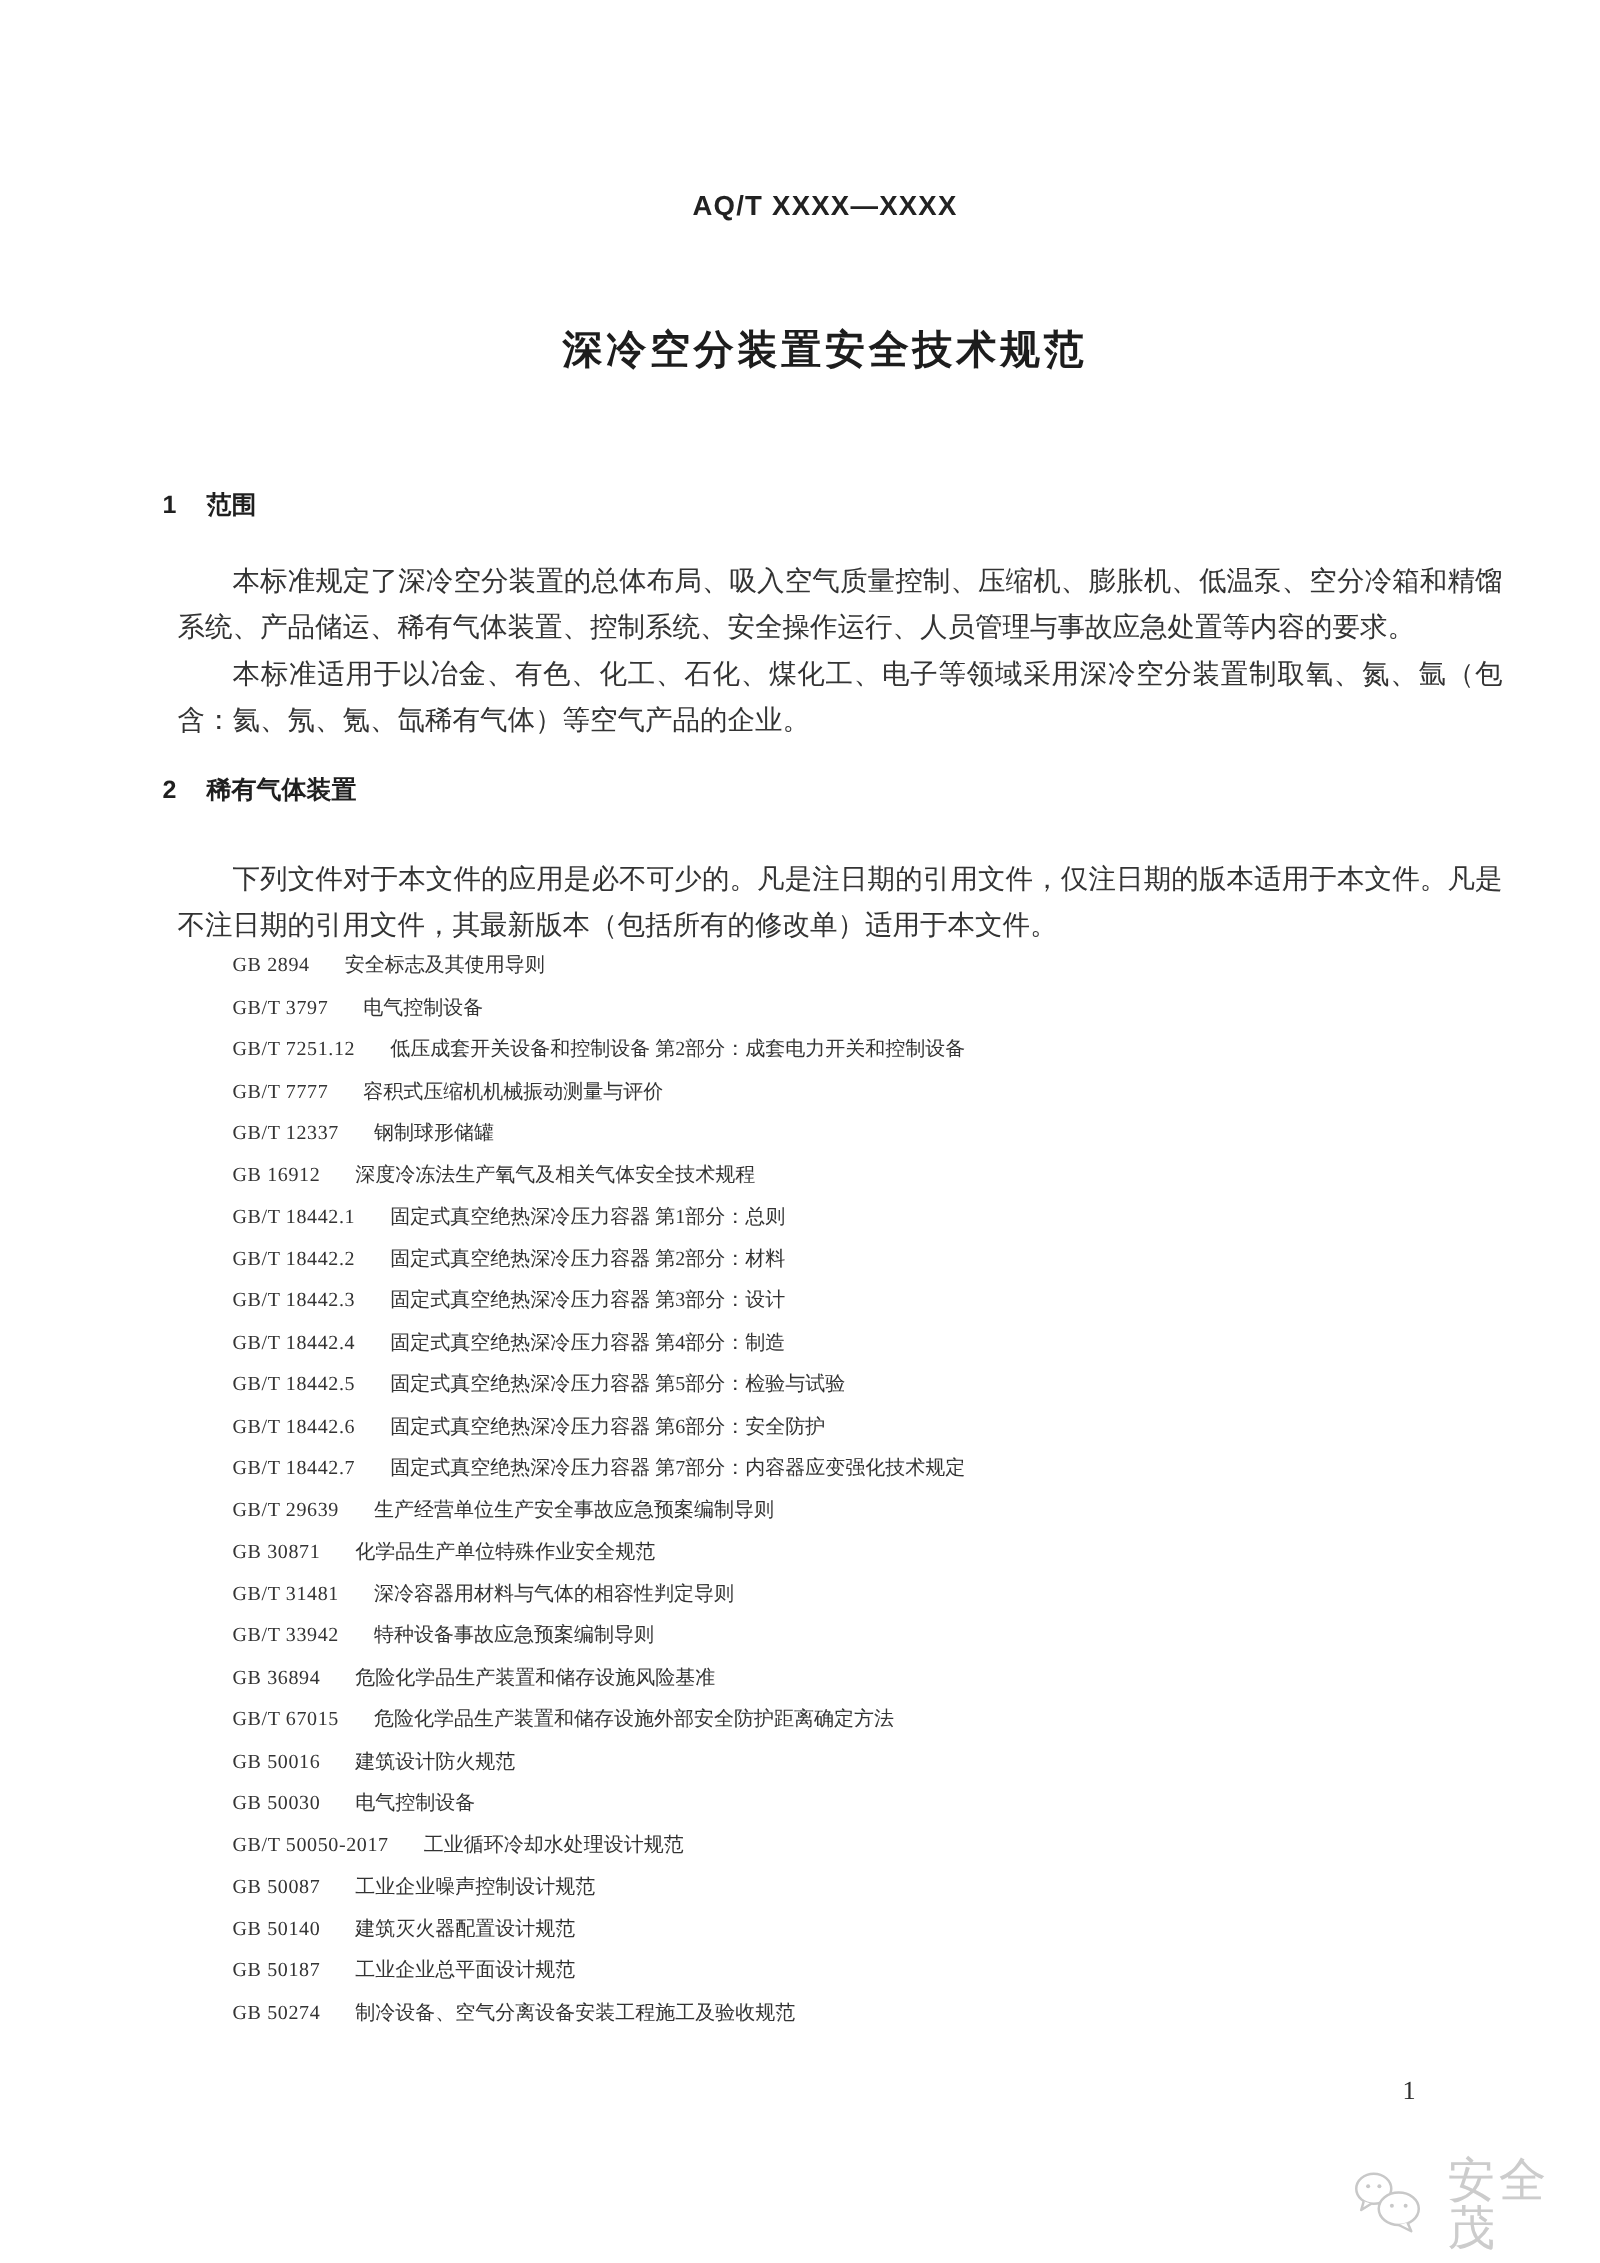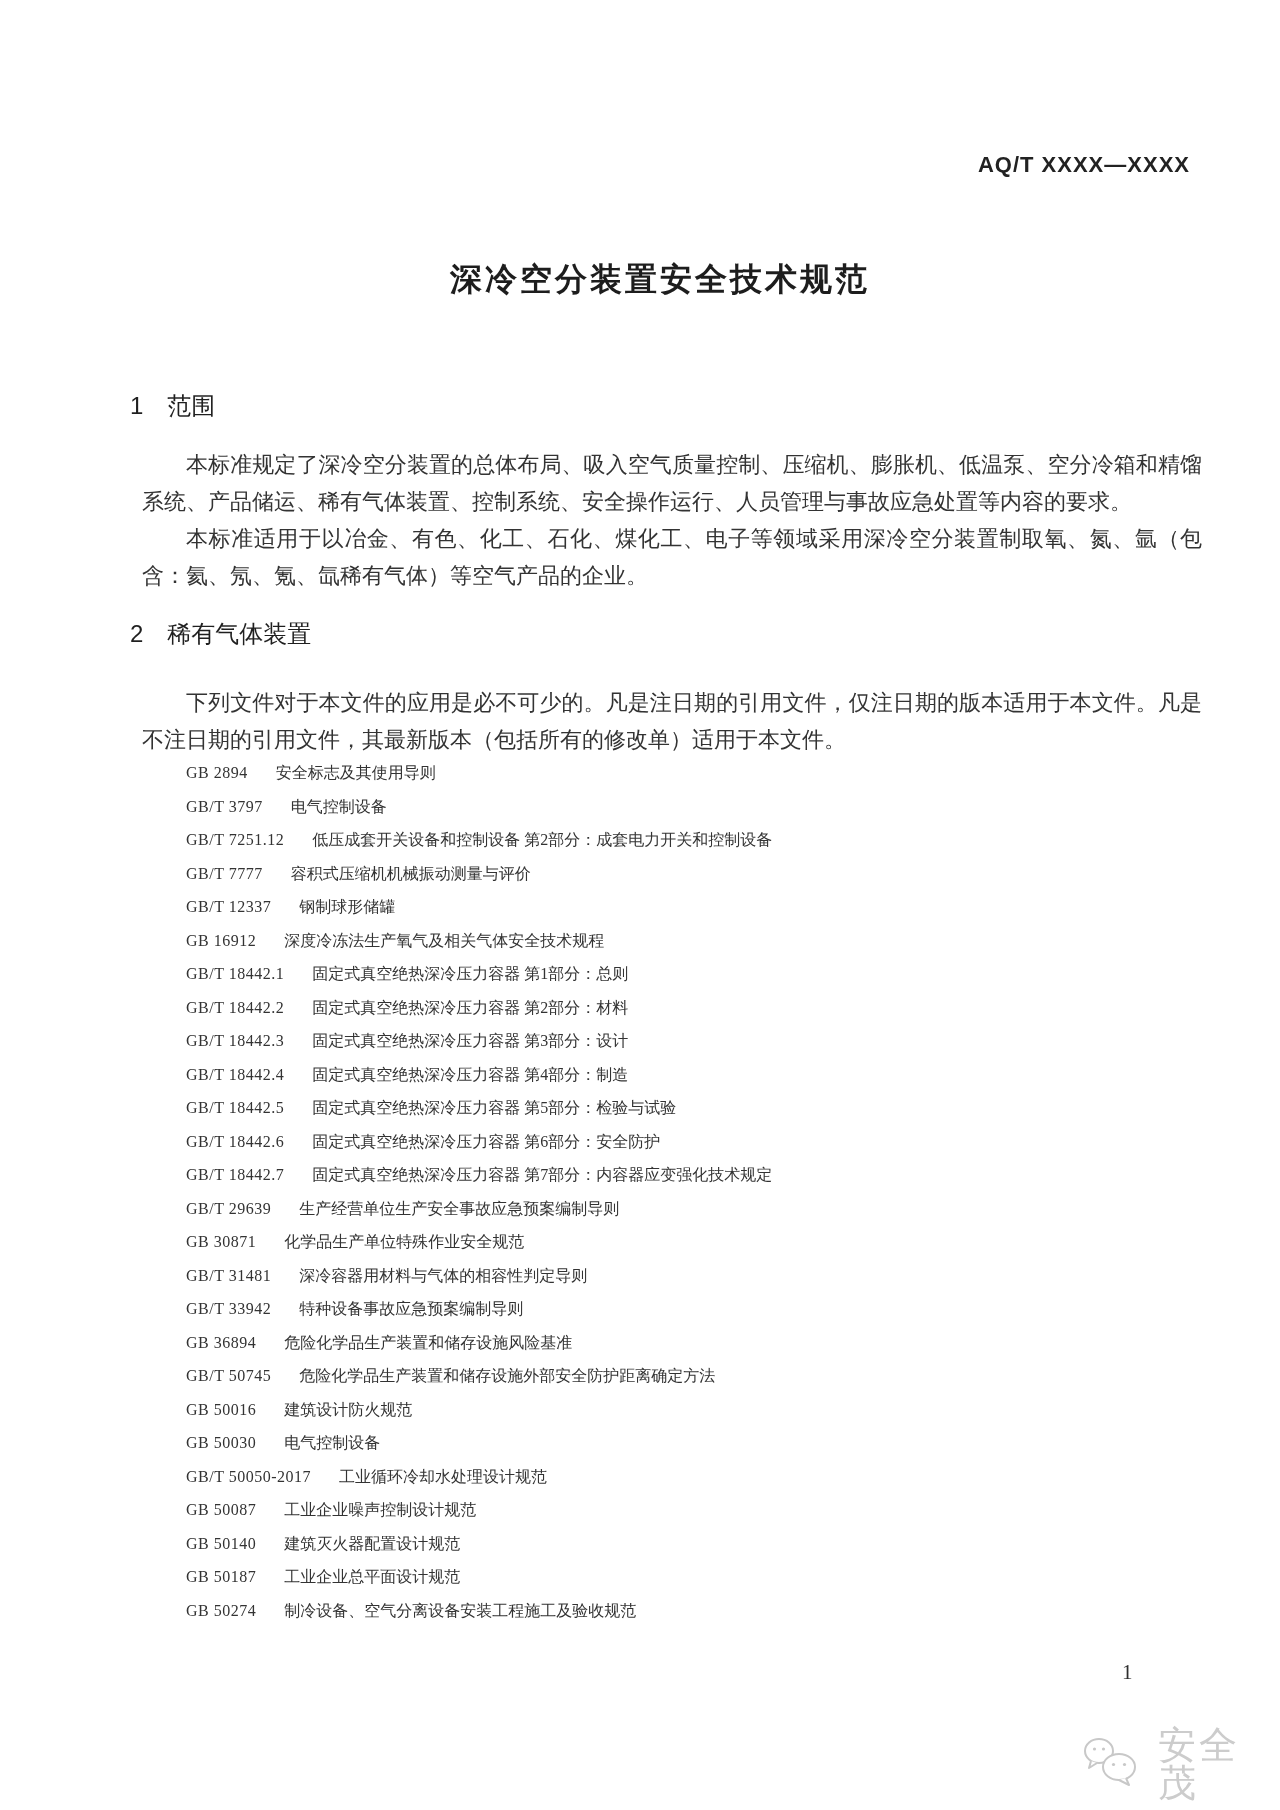--- a/index.html
+++ b/index.html
@@ -14,21 +14,21 @@
     background: #ffffff;
     overflow: hidden;
     font-family: "Liberation Serif", "DejaVu Serif", serif;
     color: #2e2e2e;
   }
   .header-code {
     position: absolute;
     top: 152px;
     left: 130px;
     width: 1060px;
-    text-align: right;
+    text-align: center;
     font-family: "Liberation Sans", "DejaVu Sans", sans-serif;
     font-weight: 700;
     font-size: 22px;
     letter-spacing: 1px;
     color: #222222;
   }
   .doc-title {
     position: absolute;
     top: 258px;
     left: 130px;
@@ -40,22 +40,22 @@
     font-size: 32px;
     letter-spacing: 3px;
     color: #1d1d1d;
     white-space: nowrap;
   }
   .sec-heading {
     position: absolute;
     left: 130px;
     width: 1060px;
     font-family: "Liberation Sans", "DejaVu Sans", sans-serif;
-    font-weight: 400;
-    font-size: 24px;
+    font-weight: 700;
+    font-size: 20px;
     color: #1f1f1f;
   }
   .sec-heading .sec-num { display: inline-block; margin-right: 24px; }
   .sec-heading.s1 { top: 390px; }
   .sec-heading.s2 { top: 618px; }
   .body-para {
     position: absolute;
     left: 142px;
     width: 1060px;
     margin: 0;
@@ -201,21 +201,21 @@
 
       <div class="ref-row">
         <span class="ref-code">GB/T 33942</span><span class="ref-title">特种设备事故应急预案编制导则</span>
       </div>
 
       <div class="ref-row">
         <span class="ref-code">GB 36894</span><span class="ref-title">危险化学品生产装置和储存设施风险基准</span>
       </div>
 
       <div class="ref-row">
-        <span class="ref-code">GB/T 50745</span><span class="ref-title">危险化学品生产装置和储存设施外部安全防护距离确定方法</span>
+        <span class="ref-code">GB/T 67015</span><span class="ref-title">危险化学品生产装置和储存设施外部安全防护距离确定方法</span>
       </div>
 
       <div class="ref-row">
         <span class="ref-code">GB 50016</span><span class="ref-title">建筑设计防火规范</span>
       </div>
 
       <div class="ref-row">
         <span class="ref-code">GB 50030</span><span class="ref-title">电气控制设备</span>
       </div>
 

